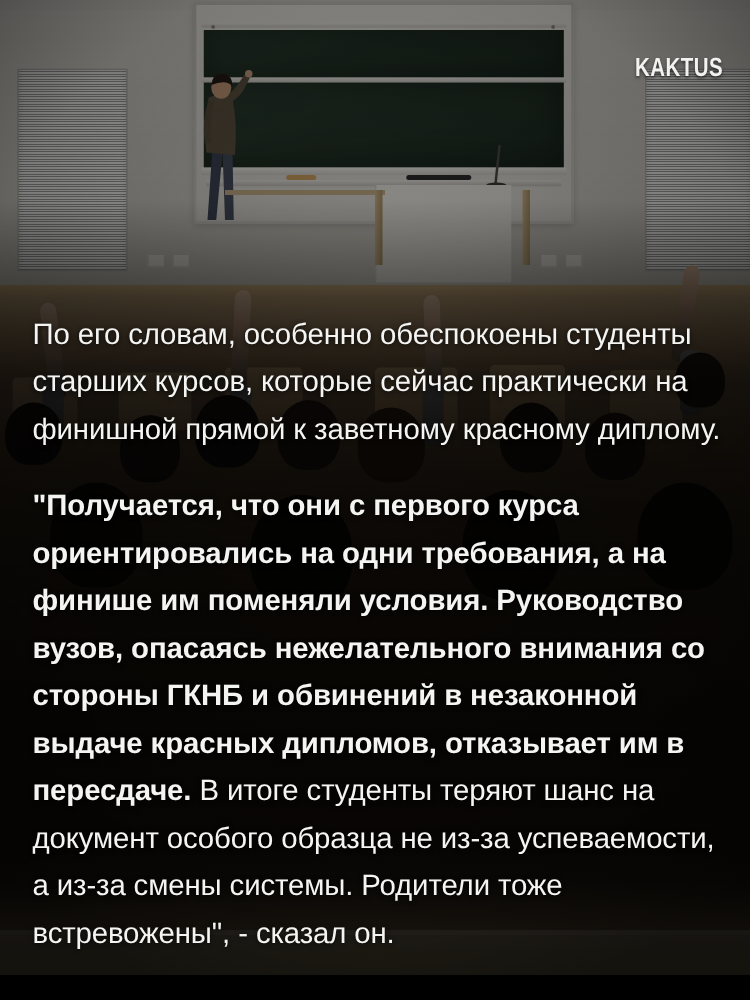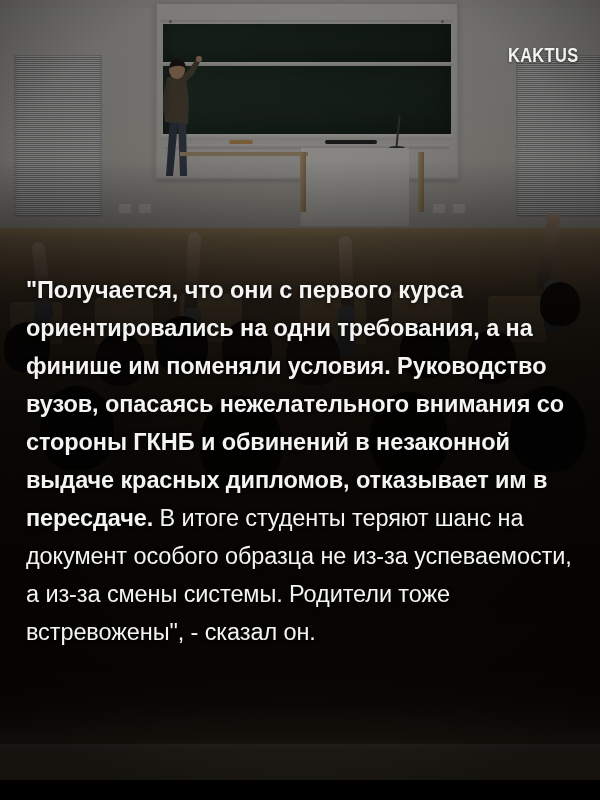--- a/index.html
+++ b/index.html
@@ -350,19 +350,20 @@
     <div id="bottom-edge"></div>
     <div id="bottom-band"></div>
   </div>
 
   <div id="overlay"></div>
   <div id="vignette"></div>
 
   <div id="logo">KAKTUS</div>
 
   <div id="text-area">
+    <p class="para" id="para-lead">По его словам, особенно обеспокоены студенты старших курсов, которые сейчас практически на финишной прямой к заветному красному диплому.</p>
 
     <p class="para" id="para-quote">
       <span class="b">"Получается, что они с первого курса ориентировались на одни требования, а на финише им поменяли условия.  Руководство вузов, опасаясь нежелательного внимания со стороны ГКНБ и обвинений в незаконной выдаче красных дипломов, отказывает им в пересдаче.</span><span class="n"> В итоге студенты теряют шанс на документ особого образца не из-за успеваемости, а из-за смены системы. Родители тоже встревожены", - сказал он.</span>
     </p>
   </div>
 
 </div>
 
 </body></html>

